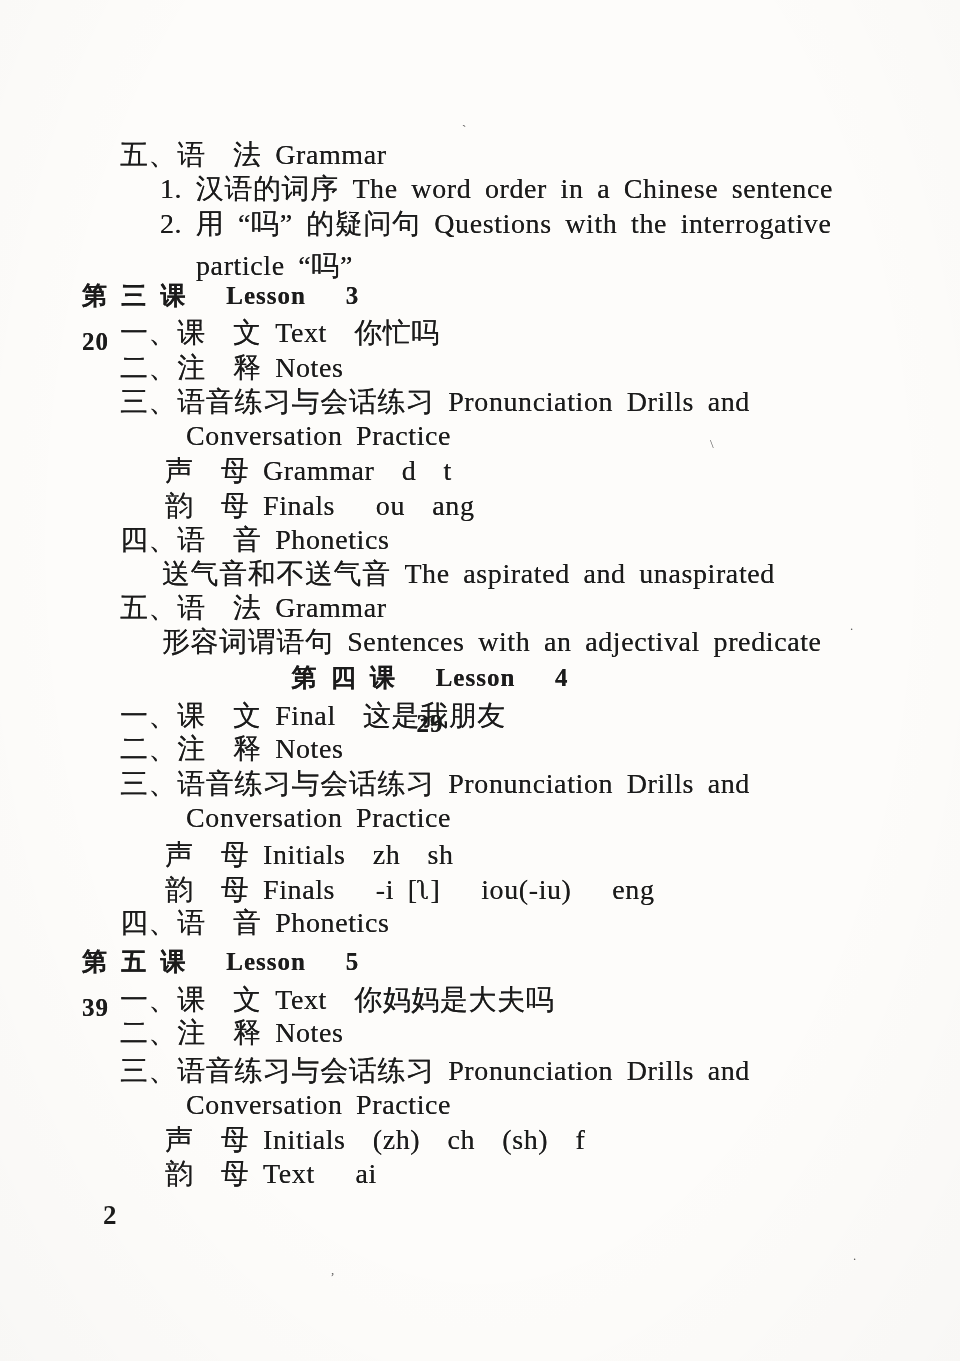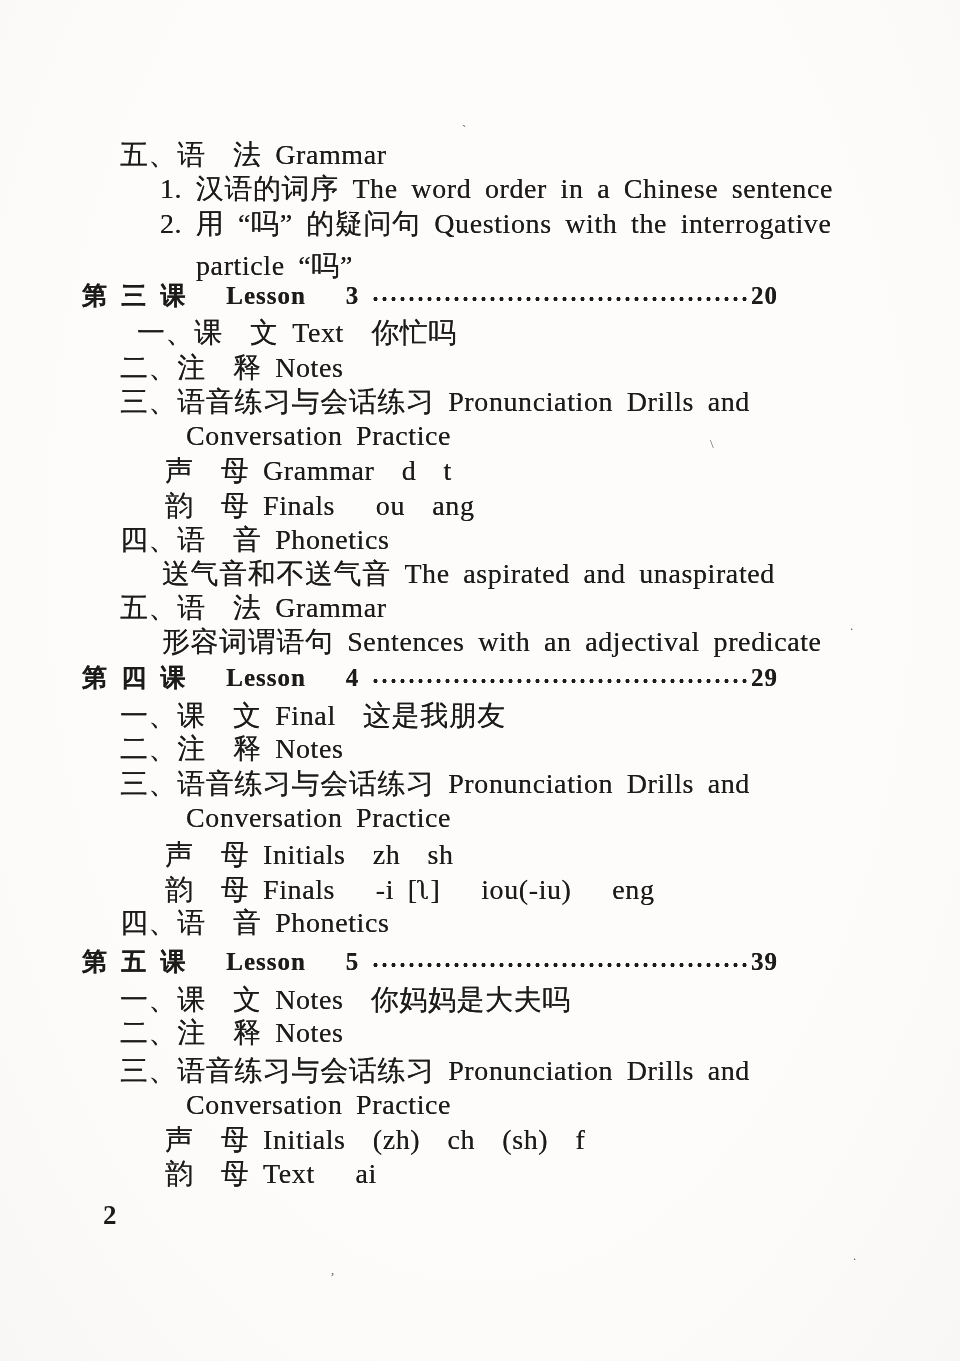--- a/index.html
+++ b/index.html
@@ -31,20 +31,21 @@
     word-spacing: 6px;
     text-shadow: 0 0 0.5px rgba(20,20,20,0.8);
   }
   .lesson-line {
     display: flex;
     align-items: baseline;
     width: 696px;
     font-size: 25px;
     font-weight: bold;
     letter-spacing: 1px;
+    flex-direction: column;
   }
   .lesson-title { white-space: pre; flex: 0 0 auto; }
   .dot-leader {
     flex: 1 1 auto;
     align-self: center;
     height: 10px;
     margin: 6px 4px 0 12px;
     background-image: radial-gradient(circle, #1b1b1b 1.9px, rgba(0,0,0,0) 2.2px);
     background-size: 9px 10px;
     background-repeat: repeat-x;
@@ -72,21 +73,21 @@
   <div class="line" style="top:140px; left:120px;">五、语  法 Grammar</div>
   <div class="line" style="top:174px; left:160px;">1. 汉语的词序 The word order in a Chinese sentence</div>
   <div class="line" style="top:209px; left:160px;">2. 用 “吗” 的疑问句 Questions with the interrogative</div>
   <div class="line" style="top:244px; left:196px;margin-top:7px;">particle “吗”</div>
 
   <div class="line lesson-line" style="top:281px; left:82px;">
     <span class="lesson-title">第 三 课   Lesson   3</span>
     <span class="dot-leader"></span>
     <span class="lesson-page">20</span>
   </div>
-  <div class="line" style="top:318px; left:120px;margin-left:17px;">一、课  文 Text  你忙吗</div>
+  <div class="line" style="top:318px; left:120px;">一、课  文 Text  你忙吗</div>
   <div class="line" style="top:353px; left:120px;">二、注  释 Notes</div>
   <div class="line" style="top:387px; left:120px;">三、语音练习与会话练习 Pronunciation Drills and</div>
   <div class="line" style="top:421px; left:186px;">Conversation Practice</div>
   <div class="line" style="top:456px; left:165px;">声  母 Grammar  d  t</div>
   <div class="line" style="top:491px; left:165px;">韵  母 Finals   ou  ang</div>
   <div class="line" style="top:525px; left:120px;">四、语  音 Phonetics</div>
   <div class="line" style="top:559px; left:162px;">送气音和不送气音 The aspirated and unaspirated</div>
   <div class="line" style="top:593px; left:120px;">五、语  法 Grammar</div>
   <div class="line" style="top:627px; left:162px;">形容词谓语句 Sentences with an adjectival predicate</div>
 
@@ -101,21 +102,21 @@
   <div class="line" style="top:803px; left:186px;">Conversation Practice</div>
   <div class="line" style="top:840px; left:165px;">声  母 Initials  zh  sh</div>
   <div class="line" style="top:875px; left:165px;">韵  母 Finals   -i [ʅ]   iou(-iu)   eng</div>
   <div class="line" style="top:908px; left:120px;">四、语  音 Phonetics</div>
 
   <div class="line lesson-line" style="top:947px; left:82px;">
     <span class="lesson-title">第 五 课   Lesson   5</span>
     <span class="dot-leader"></span>
     <span class="lesson-page">39</span>
   </div>
-  <div class="line" style="top:985px; left:120px;">一、课  文 Notes  你妈妈是大夫吗</div>
+  <div class="line" style="top:985px; left:120px;">一、课  文 Text  你妈妈是大夫吗</div>
   <div class="line" style="top:1018px; left:120px;">二、注  释 Notes</div>
   <div class="line" style="top:1056px; left:120px;">三、语音练习与会话练习 Pronunciation Drills and</div>
   <div class="line" style="top:1090px; left:186px;">Conversation Practice</div>
   <div class="line" style="top:1125px; left:165px;">声  母 Initials  (zh)  ch  (sh)  f</div>
   <div class="line" style="top:1159px; left:165px;">韵  母 Text   ai</div>
 
   <div class="footer-page-number" style="top:1200px; left:103px;">2</div>
 
   <span class="speck" style="top:122px; left:462px;">`</span>
   <span class="speck" style="top:436px; left:710px;">\</span>

